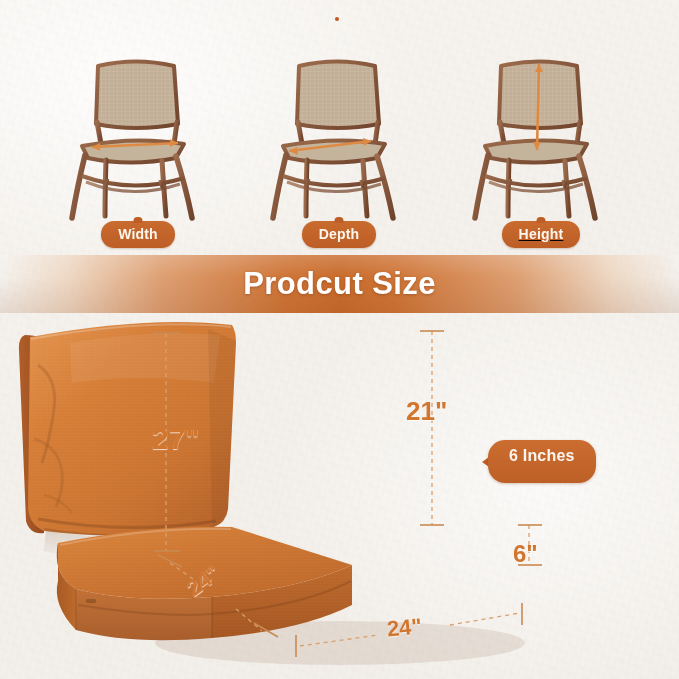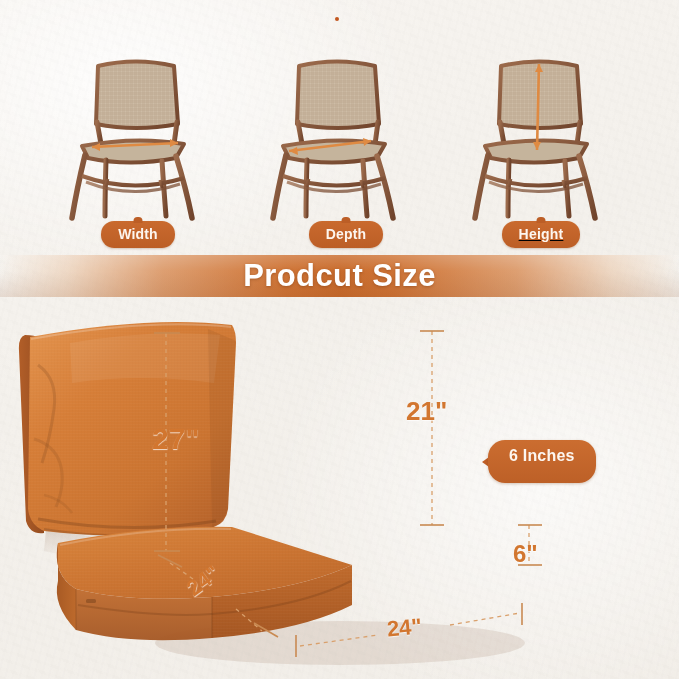--- a/index.html
+++ b/index.html
@@ -73,21 +73,21 @@
 
   
   .badge-wrap {
     position: absolute;
     top: 221px;
     width: 160px;
     display: flex;
     justify-content: center;
   }
   #badge-width  { left: 58px; }
-  #badge-depth  { left: 266px; }
+  #badge-depth  { left: 259px; }
   #badge-height { left: 461px; text-decoration: underline; }
 
   .badge {
     position: relative;
     background: linear-gradient(180deg, #c96a2e 0%, #bc5e26 100%);
     color: #fdf6ef;
     font-size: 14px;
     font-weight: bold;
     letter-spacing: .2px;
     padding: 5px 17px 6px;
@@ -102,21 +102,21 @@
     transform: translateX(-50%);
     width: 9px; height: 6px;
     background: #bc5e26;
     border-radius: 4px 4px 0 0;
   }
 
   
   .banner {
     position: absolute;
     left: 0; top: 255px;
-    width: 679px; height: 42px;
+    width: 679px; height: 58px;
     background: linear-gradient(90deg,
         rgba(243,239,233,0) 0%,
         rgba(233,196,164,.55) 10%,
         rgba(219,150,100,.9) 24%,
         #cf7537 42%,
         #c96c2d 50%,
         #cf7537 58%,
         rgba(219,150,100,.9) 76%,
         rgba(233,196,164,.55) 90%,
         rgba(243,239,233,0) 100%);

